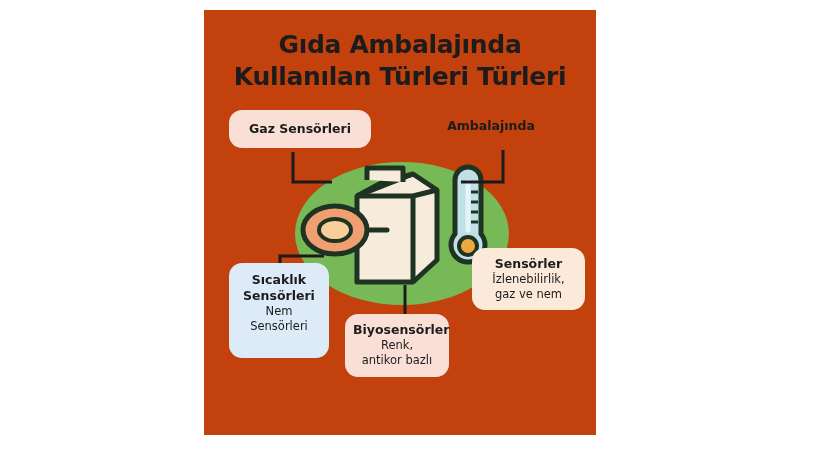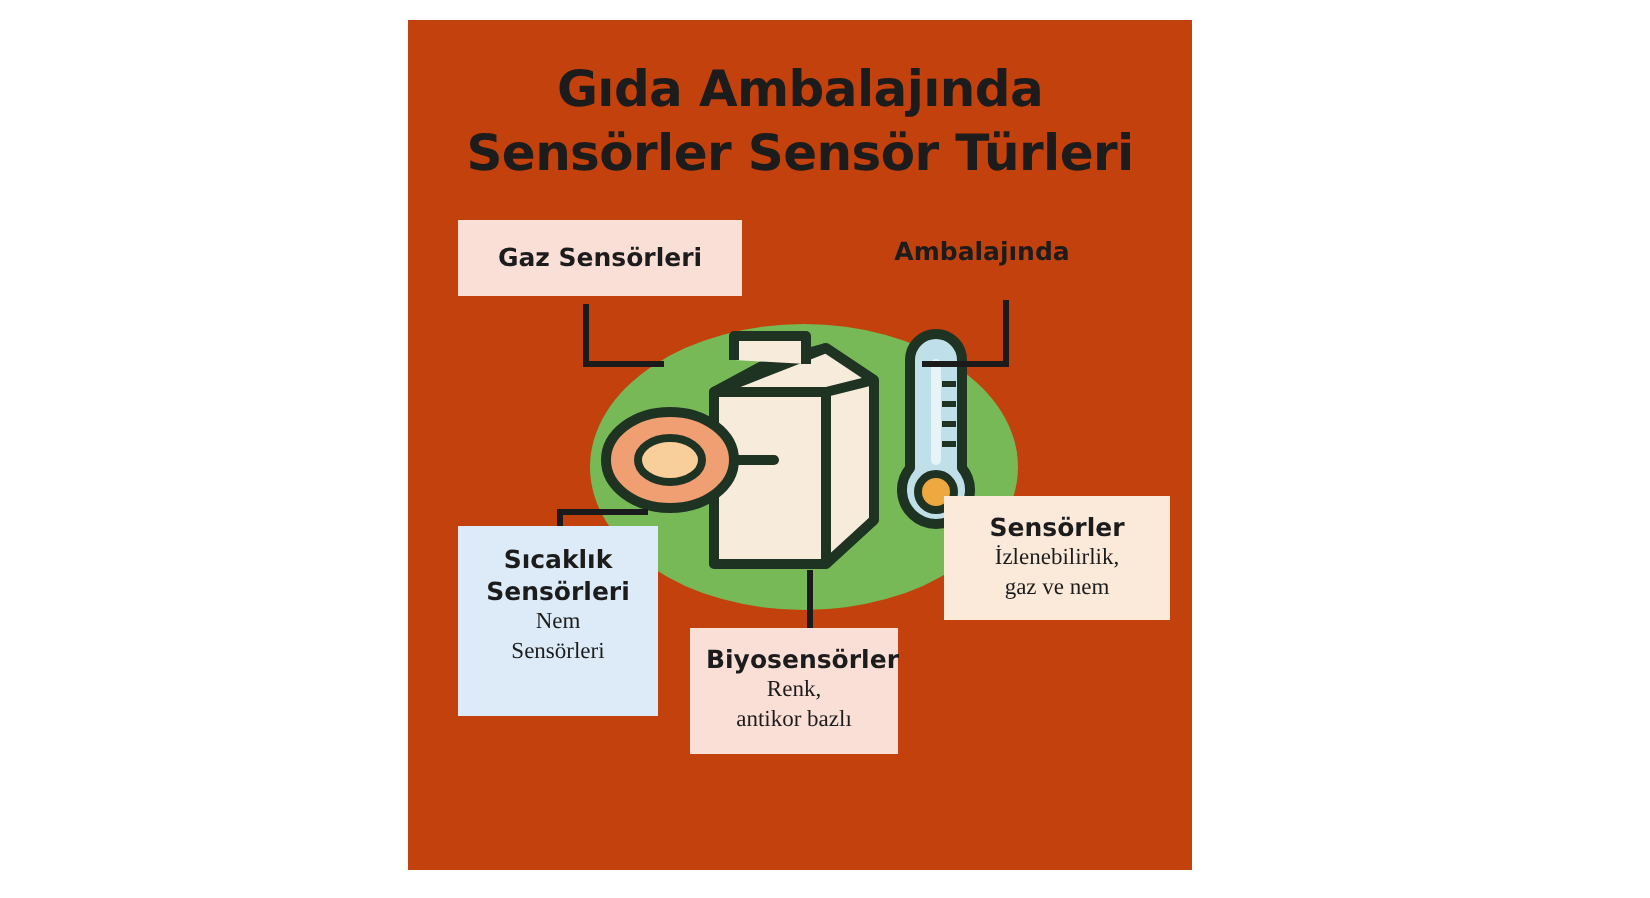--- a/index.html
+++ b/index.html
@@ -61,37 +61,36 @@
   
   .connector { position: absolute; }
   .connector svg { display: block; overflow: visible; }
 
   
   .label-box {
     position: absolute;
     box-sizing: border-box;
     text-align: center;
     color: #1c1c1c;
-    border-radius: 0;
+    border-radius: 13px;
     padding: 6px 8px;
   }
   .label-box .t1 {
     display: block;
     font-weight: 700;
     font-size: 12.5px;
     line-height: 1.28;
     white-space: nowrap;
   }
   .label-box .t2 {
     display: block;
     font-weight: 400;
     font-size: 11.5px;
     line-height: 1.3;
     white-space: nowrap;
-    font-family: Liberation Serif, serif;
   }
 
   #lbl-gaz {
     left: 25px; top: 100px; width: 142px;
     background: #fadfd7;
     padding-top: 11px; padding-bottom: 11px;
   }
   #lbl-renk {
     left: 212px; top: 100px; width: 150px;
     background: transparent;
@@ -125,21 +124,21 @@
 </style>
 </head>
 <body>
 
 <div id="canvas">
 
   <div id="panel">
 
     <div id="title">
       <span class="line">Gıda Ambalajında</span>
-      <span class="line">Sensörler Sensör Türleri</span>
+      <span class="line">Kullanılan Türleri Türleri</span>
     </div>
 
     <div id="green-ellipse"></div>
 
     <div id="artwork">
       <svg width="214" height="146" viewBox="0 0 214 146" xmlns="http://www.w3.org/2000/svg">
 
         <g>
           <path d="M62 36 L62 122 L118 122 L142 100 L142 30 L118 14 Z" fill="#f7ecdc" stroke="#1f3322" stroke-width="5" stroke-linejoin="round"></path>
           <path d="M62 36 L88 22 L118 14" fill="none" stroke="#1f3322" stroke-width="5" stroke-linejoin="round"></path>

